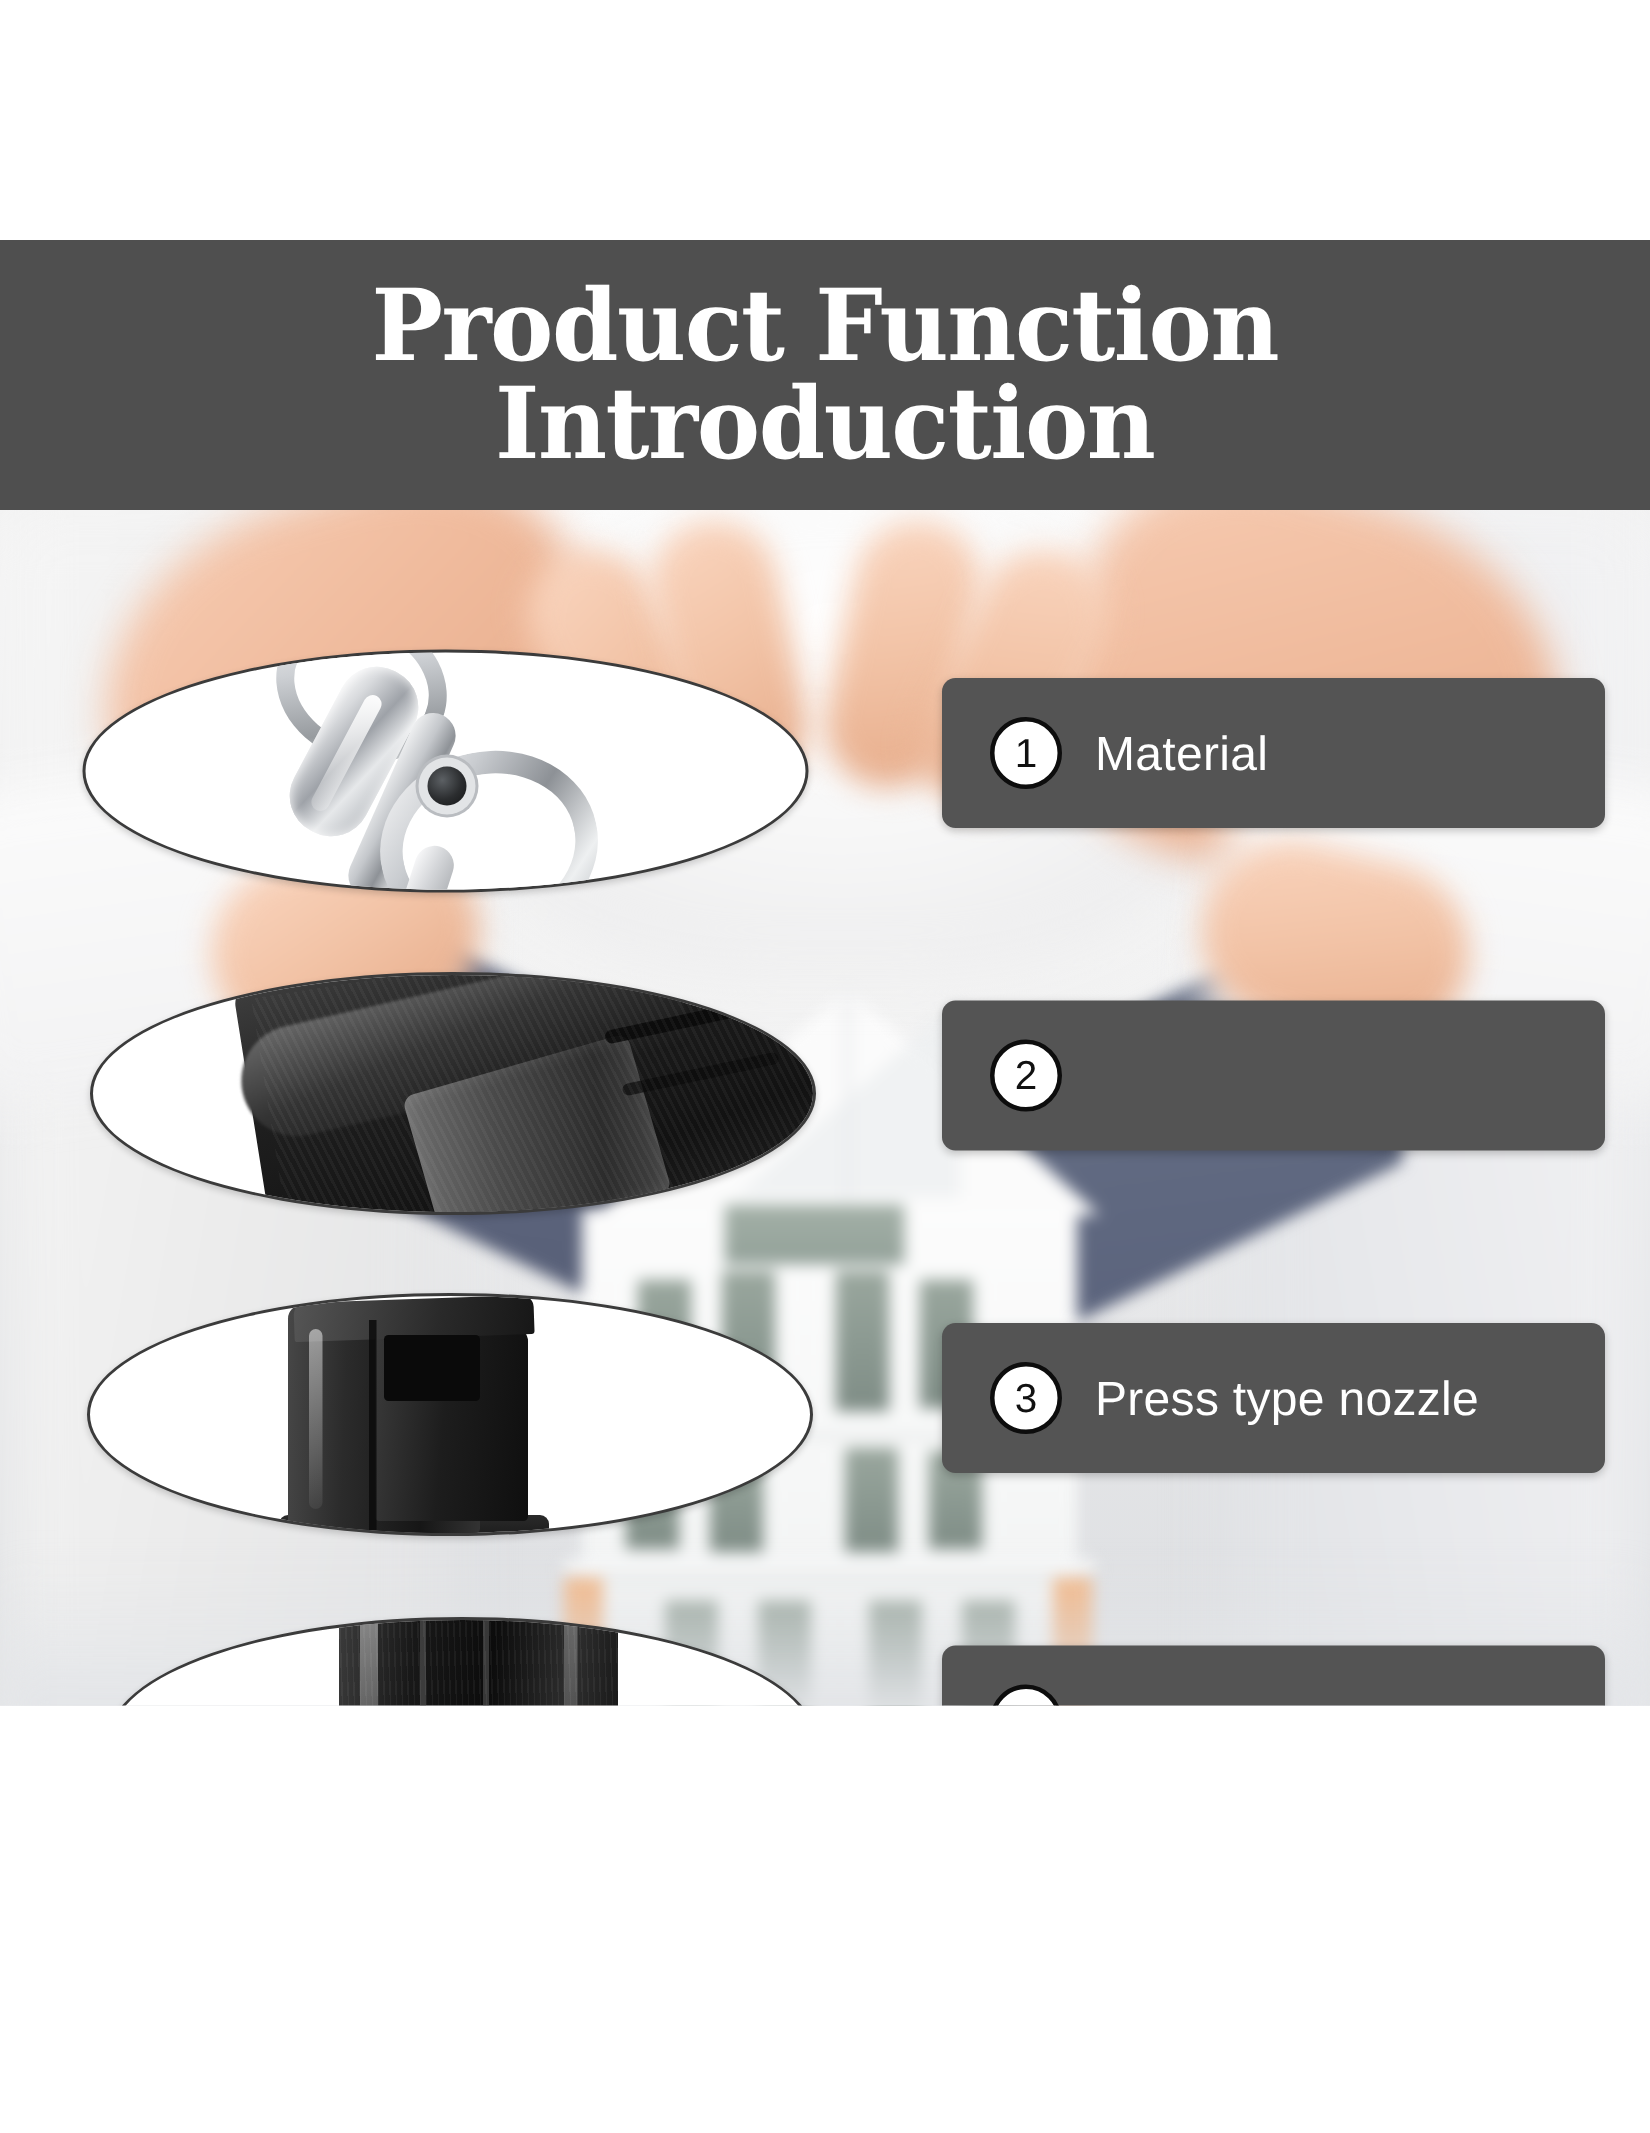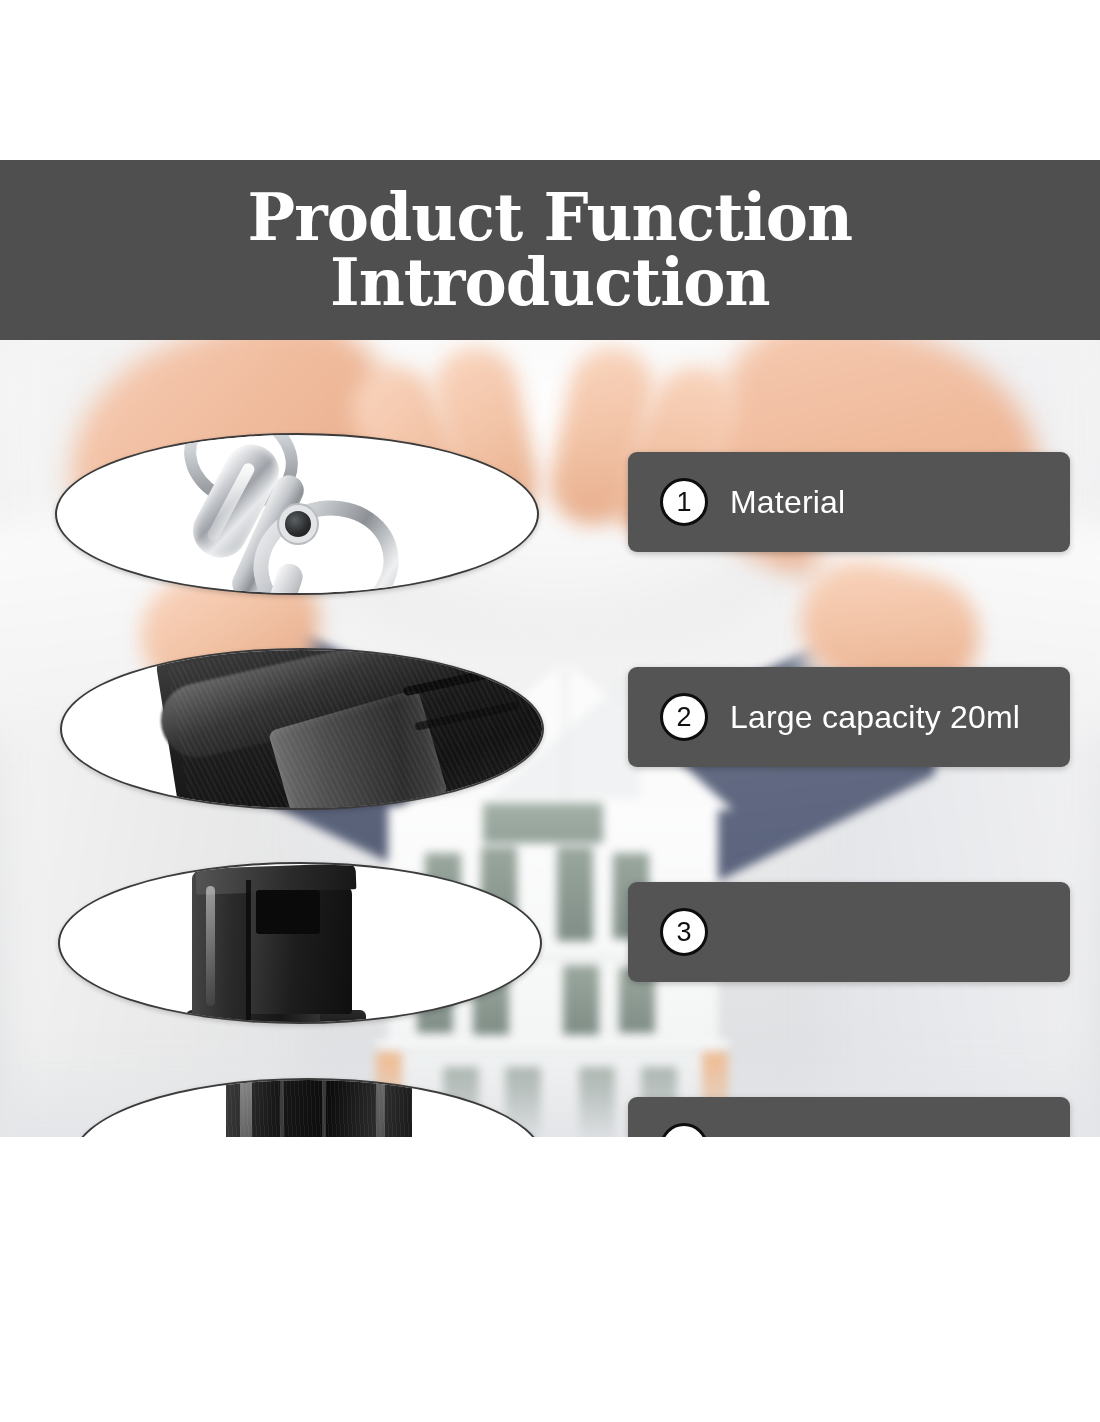--- a/index.html
+++ b/index.html
@@ -452,24 +452,24 @@
     </div>
   </div>
 
   <div class="label-card" style="top:452px;">
     <div class="badge">1</div>
     <div class="label-text">Material</div>
   </div>
 
   <div class="label-card" style="top:667px;">
     <div class="badge">2</div>
-    <div class="label-text">Large capacity 20ml</div>
   </div>
 
   <div class="label-card" style="top:882px;">
     <div class="badge">3</div>
+    <div class="label-text">Press type nozzle</div>
   </div>
 
   <div class="label-card" style="top:1097px;">
     <div class="badge">4</div>
   </div>
 
 </div>
 
 </body></html>

